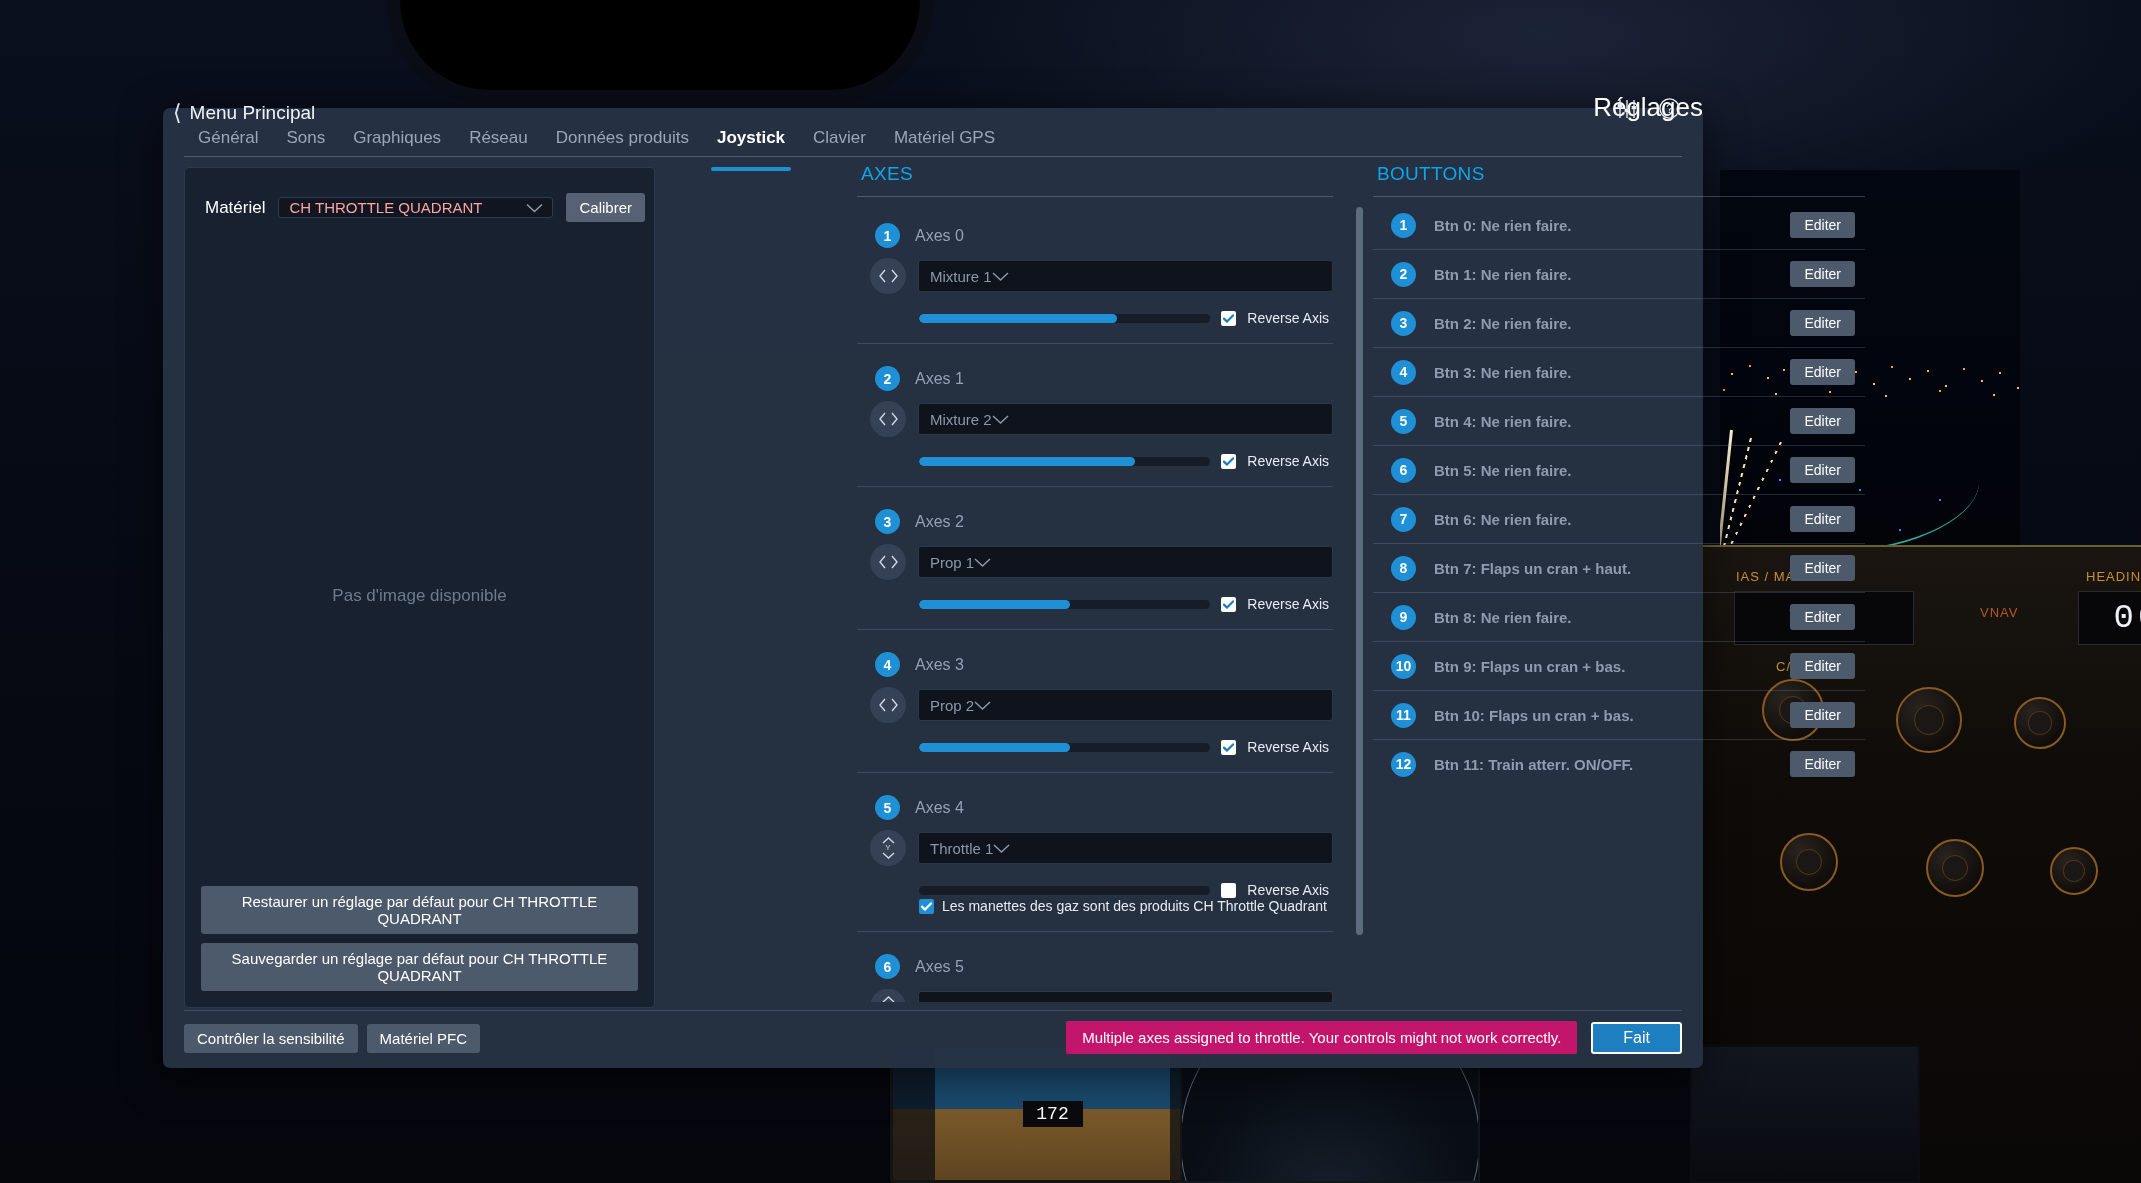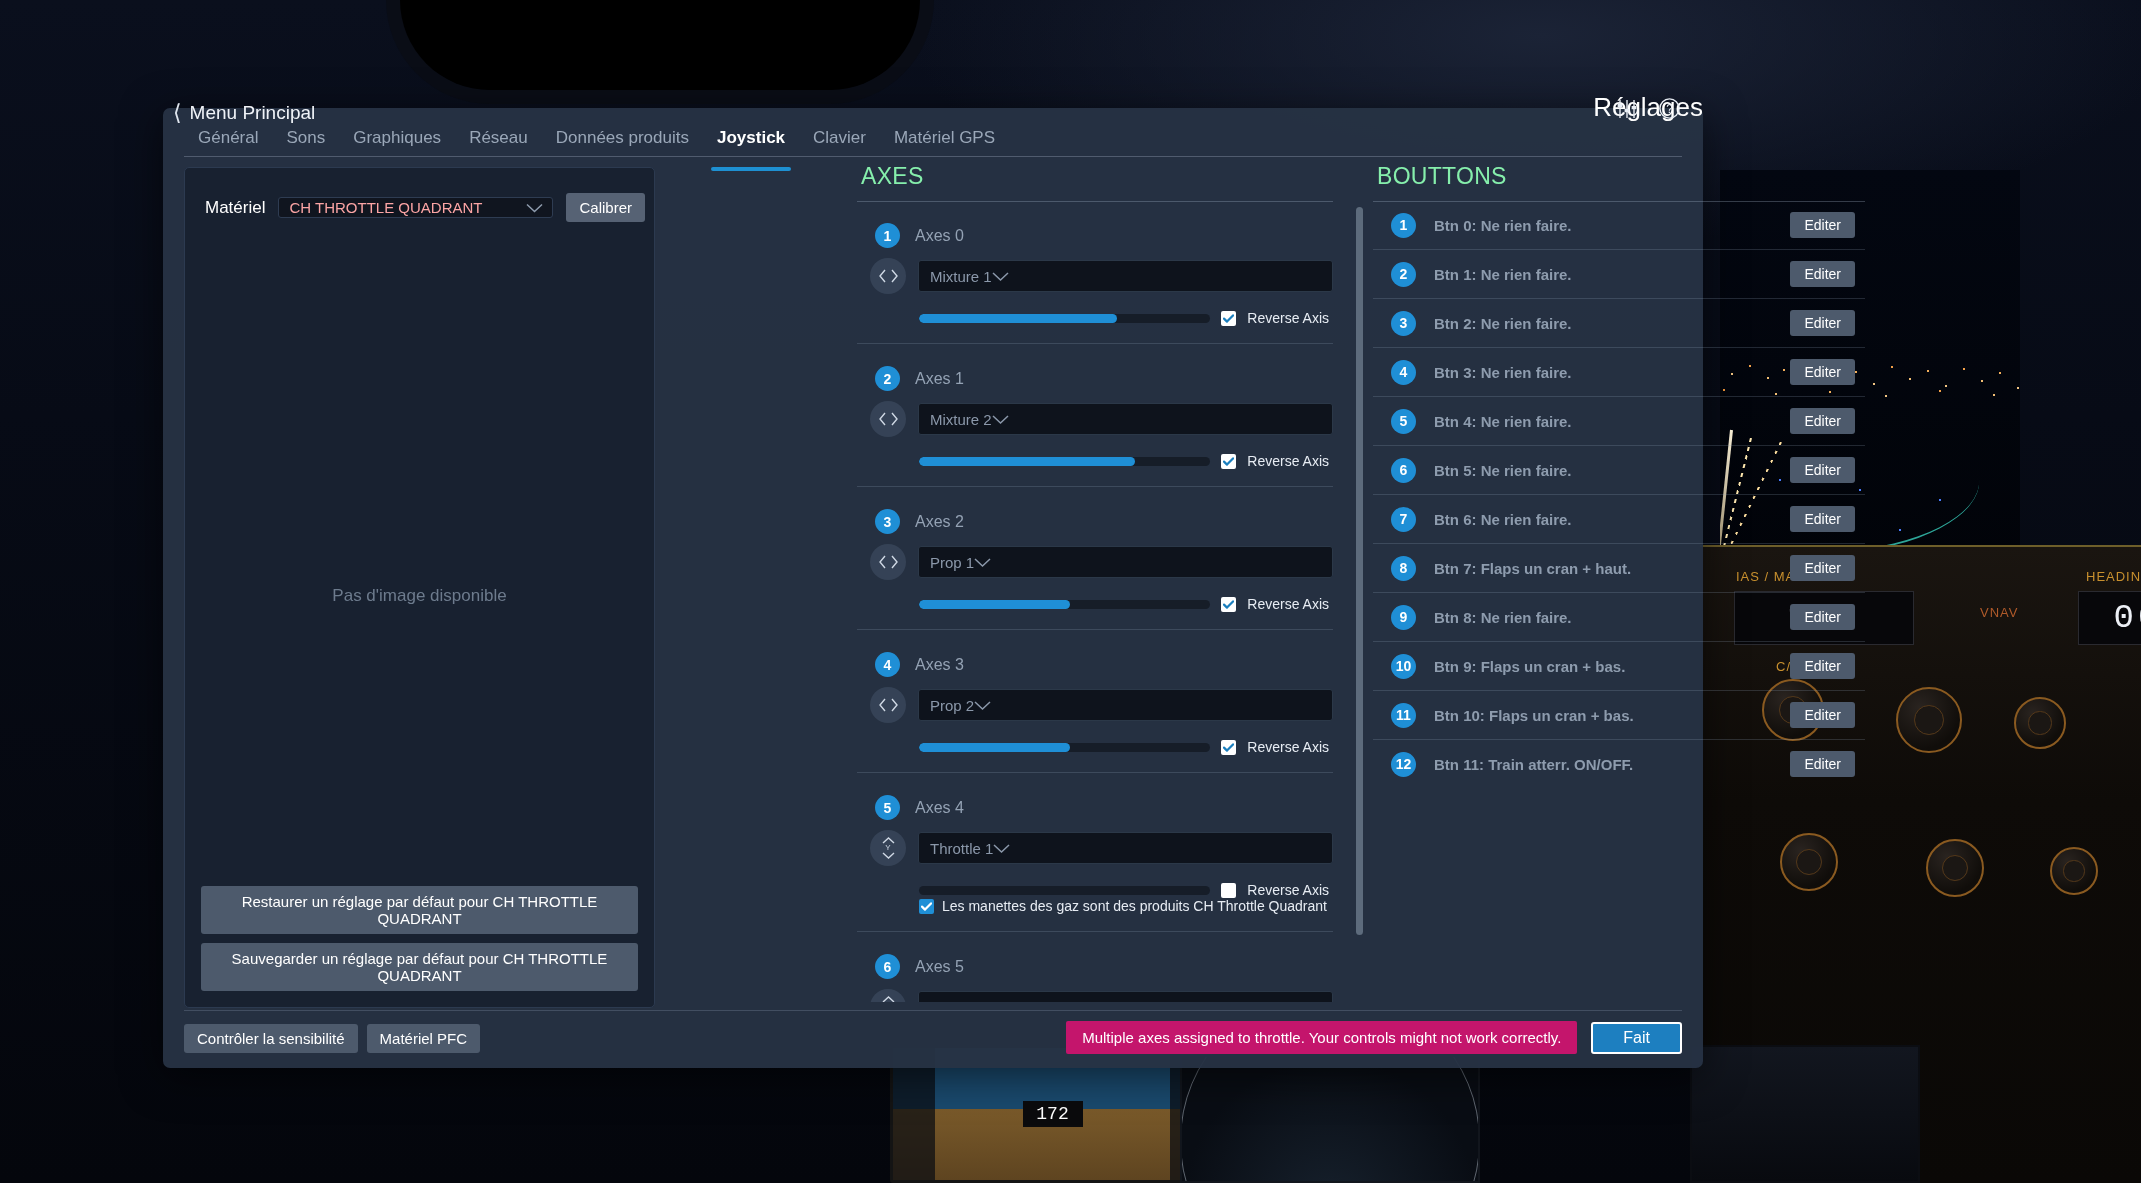--- a/index.html
+++ b/index.html
@@ -237,21 +237,21 @@
   }
   .left-actions .btn { width: 100%; padding: 7px 0; font-size: 15px; }
 
   
   #axes-col {
     position: absolute; left: 694px; top: 6px; width: 476px; bottom: 0;
   }
   #buttons-col {
     position: absolute; left: 1210px; top: 6px; width: 492px; bottom: 0;
   }
-  .col-title { color:#86efac; font-size: 23px; padding-left: 4px; letter-spacing:.3px; }
+  .col-title { color:#0ea5e9; font-size: 19px; padding-left: 4px; letter-spacing:.3px; }
   .col-rule { margin-top: 11px; height: 1px; background: rgba(170,185,205,.3); }
 
   #axes-scroll {
     position: absolute; left: 0; right: 0; top: 38px; bottom: 8px;
     overflow: hidden;
   }
   .axis-row { position: relative; padding: 22px 0 17px 0; }
   .axis-row + .axis-row { border-top: 1px solid rgba(150,168,190,.22); }
   .axis-head { display: flex; align-items: center; gap: 15px; padding-left: 18px; }
   .badge {

